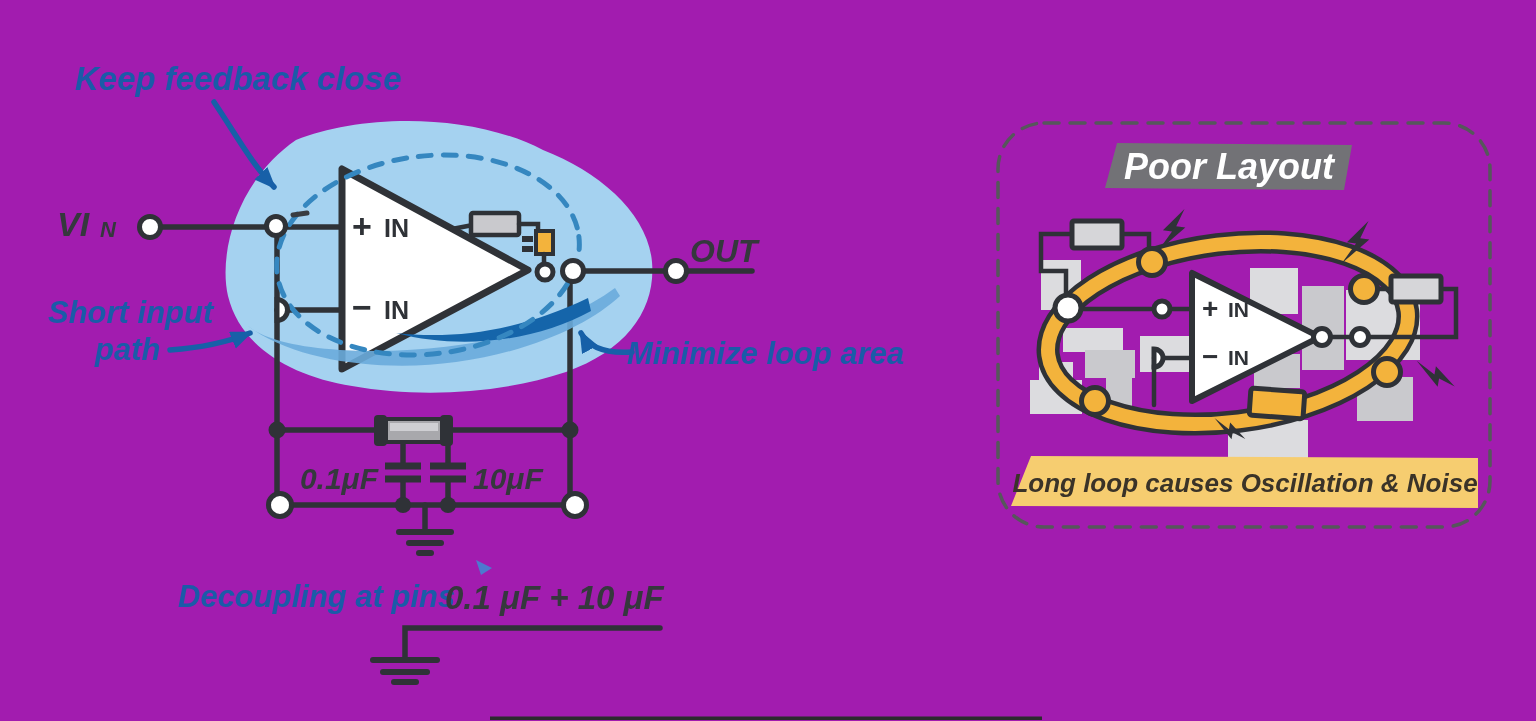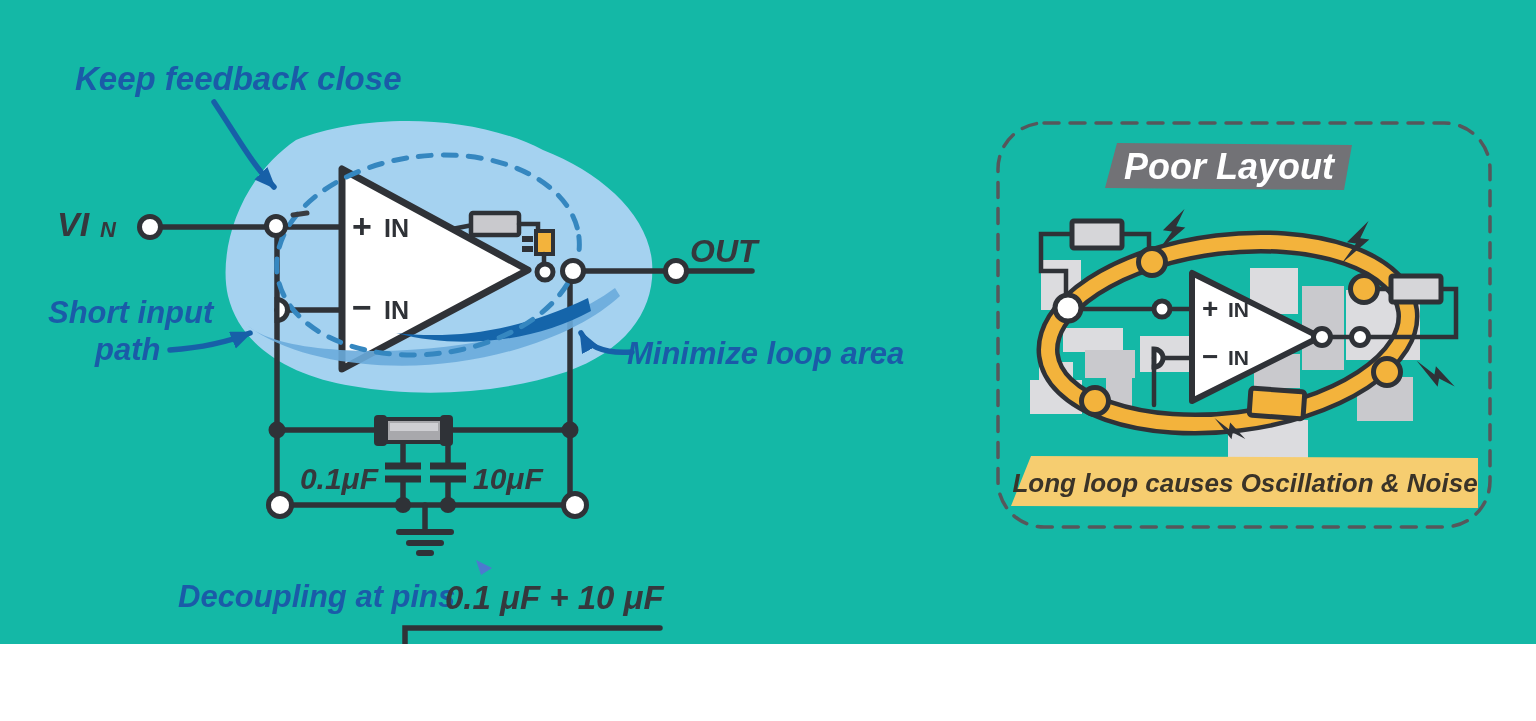--- a/index.html
+++ b/index.html
@@ -1,17 +1,17 @@
 <!DOCTYPE html>
 <html><head>
 <meta charset="utf-8">
 <style>
   html,body { margin:0; padding:0; background:#ffffff; }
   .stage {
-    position:relative; width:1536px; height:644px; background:#14b8a6;
+    position:relative; width:1536px; height:721px; background:#a21caf;
     font-family:"Liberation Sans", sans-serif; overflow:hidden;
   }
   svg { display:block; }
   .wire  { stroke:#2f3237; stroke-width:5.5; fill:none; stroke-linecap:round; }
   .wire-thin { stroke:#2f3237; stroke-width:4.5; fill:none; stroke-linecap:round; }
   .node-open  { fill:#ffffff; stroke:#2f3237; stroke-width:5; }
   .node-fill  { fill:#2f3237; stroke:none; }
   .arrow { stroke:#1760a8; stroke-width:5.5; fill:none; stroke-linecap:round; }
   .t-blue  { fill:#1a5ba8; font-style:italic; font-weight:600; }
   .t-dark  { fill:#35383d; font-style:italic; font-weight:700; }

